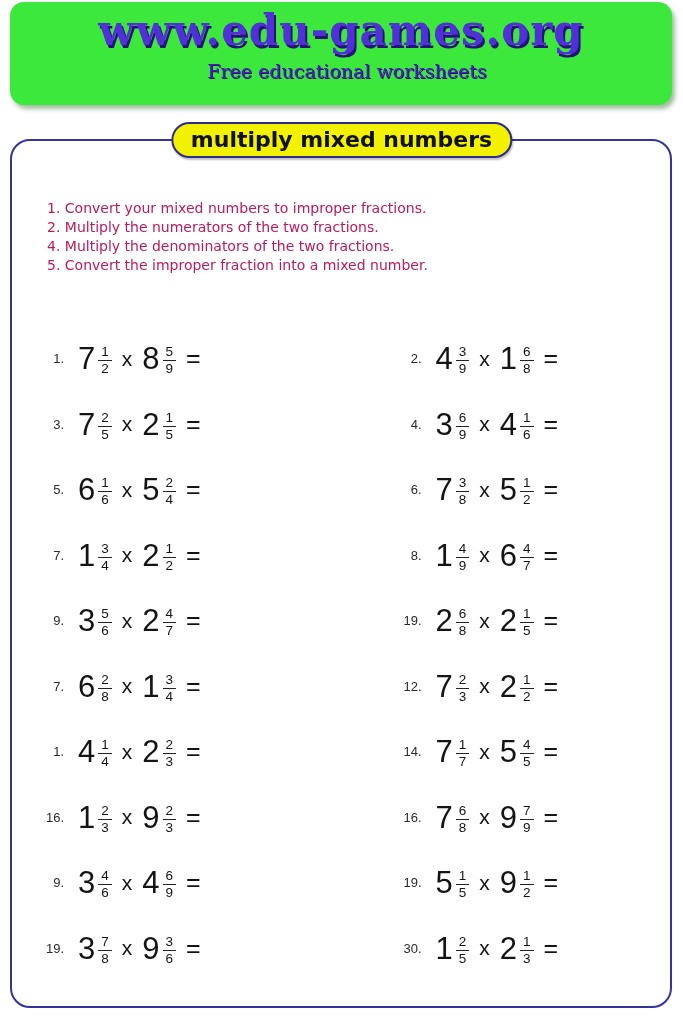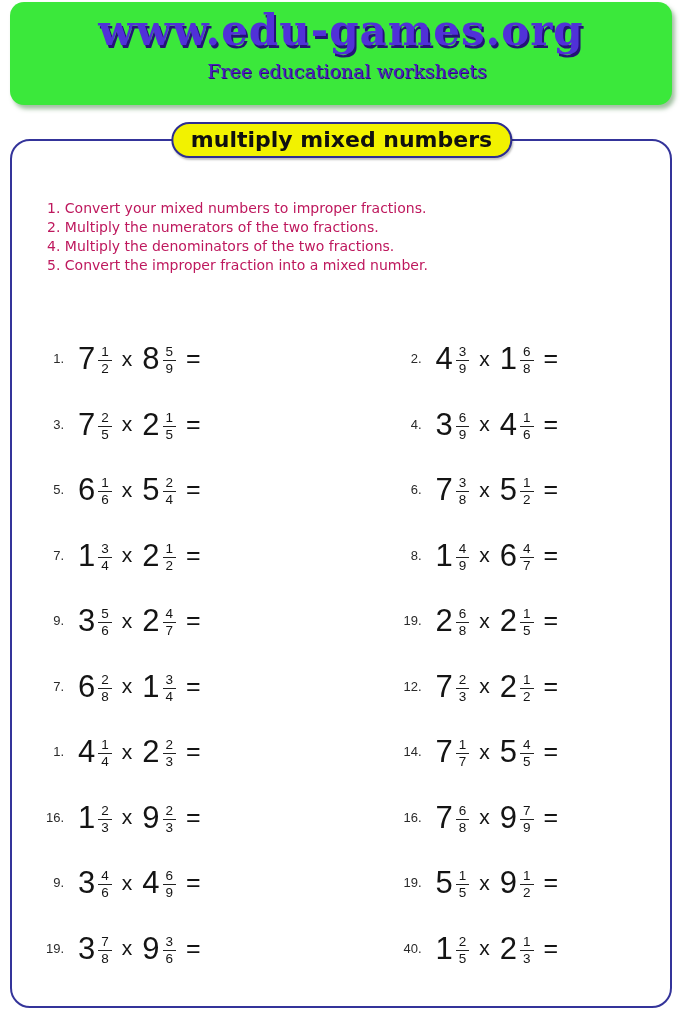--- a/index.html
+++ b/index.html
@@ -452,21 +452,21 @@
       <span class="whole">9</span>
       <span class="frac">
         <span class="top">3</span>
         <span class="bot">6</span>
       </span>
       <span class="eq">=</span>
     </span>
   </div>
 
   <div class="problem">
-    <span class="pnum">40.</span>
+    <span class="pnum">30.</span>
     <span class="expr">
       <span class="whole">1</span>
       <span class="frac">
         <span class="top">2</span>
         <span class="bot">5</span>
       </span>
       <span class="op">x</span>
       <span class="whole">2</span>
       <span class="frac">
         <span class="top">1</span>

